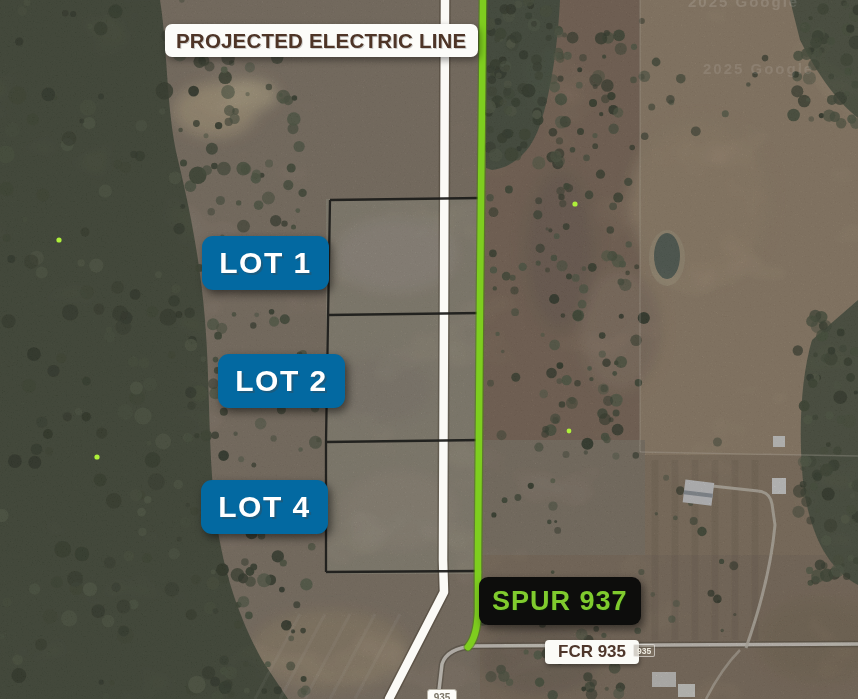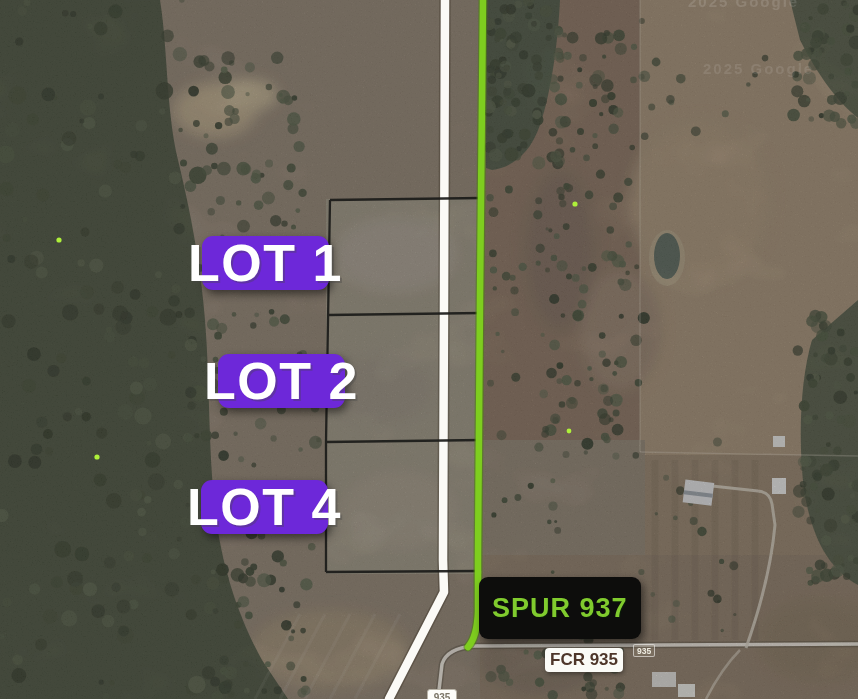--- a/index.html
+++ b/index.html
@@ -5,33 +5,33 @@
   html,body{margin:0;padding:0;background:#222;}
   .stage{
     position:relative;width:858px;height:699px;overflow:hidden;
     font-family:"Liberation Sans","DejaVu Sans",sans-serif;
     background:#93836f;
   }
   .stage svg{position:absolute;left:0;top:0;}
   .overlay{position:absolute;left:0;top:0;width:858px;height:699px;}
   .map-label{position:absolute;display:flex;align-items:center;justify-content:center;
     font-weight:bold;white-space:nowrap;}
-  .lot-label{width:127px;height:54px;background:#6d28d9;color:#ffffff;
-    font-size:52px;letter-spacing:1.5px;border-radius:11px;
+  .lot-label{width:127px;height:54px;background:#0369a1;color:#ffffff;
+    font-size:30px;letter-spacing:1.5px;border-radius:11px;
     box-shadow:3px 4px 9px rgba(0,0,0,.5);
     text-shadow:2px 2px 0 rgba(70,70,70,.35);}
   .electric-label{left:165px;top:24px;height:33px;background:#fcfcf9;color:#4e3527;
     font-size:20.5px;border-radius:7px;padding:0 11px;letter-spacing:.2px;
     box-shadow:2px 3px 7px rgba(0,0,0,.4);text-shadow:1px 1px 0 rgba(0,0,0,.18);}
   .spur-label{left:479px;top:577px;height:38px;background:#0d0d0c;color:#80cb2e;
-    font-size:27px;border-radius:9px;padding:12px 13px;letter-spacing:1px;
+    font-size:27px;border-radius:9px;padding:5px 13px;letter-spacing:1px;
     box-shadow:3px 4px 9px rgba(0,0,0,.5);text-shadow:1px 1px 0 rgba(0,60,0,.3);}
   .fcr-label{left:545px;top:640px;height:24px;background:#fbfbf7;color:#4e362a;
-    font-size:17px;border-radius:4px;padding:0 5px;
-    box-shadow:1px 2px 4px rgba(0,0,0,.35);margin-top:8px;}
+    font-size:17px;border-radius:4px;padding:0 13px;
+    box-shadow:1px 2px 4px rgba(0,0,0,.35);}
   .shield-label{left:427px;top:689px;width:28px;height:15px;background:#fdfdfa;
     border:1px solid #b9b4a8;border-radius:3px;color:#7c7668;font-size:10px;}
   .mini-road-label{left:633px;top:644px;height:11px;padding:0 3px;
     background:rgba(140,130,112,.35);border:1px solid rgba(255,255,255,.55);
     border-radius:2px;color:#efece2;font-size:8.5px;font-weight:bold;}
   .watermark{position:absolute;color:rgba(255,255,255,.13);font-size:15px;
     font-weight:bold;letter-spacing:2px;}
   .wm1{left:688px;top:-7px;}
   .wm2{left:703px;top:60px;color:rgba(255,255,255,.10);}
 </style>
@@ -888,20 +888,21 @@
 
     <g fill="#aef03a">
       <circle cx="59" cy="240" r="2.6"></circle>
       <circle cx="97" cy="457" r="2.6"></circle>
       <circle cx="575" cy="204" r="2.6"></circle>
       <circle cx="569" cy="431" r="2.4"></circle>
     </g>
   </svg>
 
   <div class="overlay">
+    <div class="map-label electric-label">PROJECTED ELECTRIC LINE</div>
 
     <div class="map-label lot-label" style="left:202px;top:236px;">LOT 1</div>
     <div class="map-label lot-label" style="left:218px;top:354px;">LOT 2</div>
     <div class="map-label lot-label" style="left:201px;top:480px;">LOT 4</div>
 
     <div class="map-label spur-label">SPUR 937</div>
 
     <div class="map-label fcr-label">FCR 935</div>
 
     <div class="map-label shield-label">935</div>

